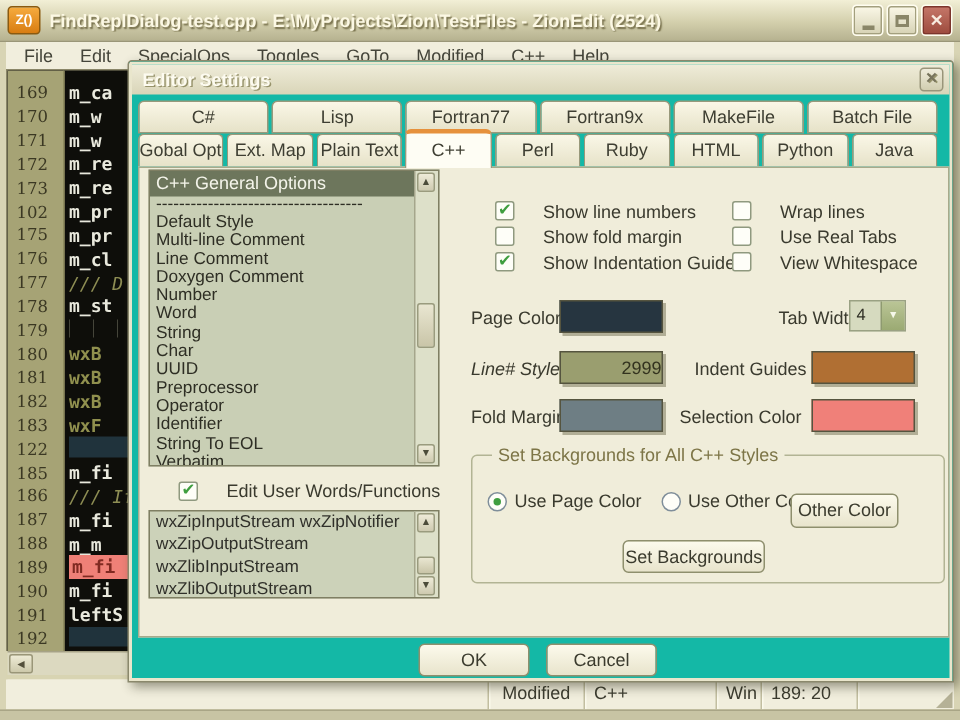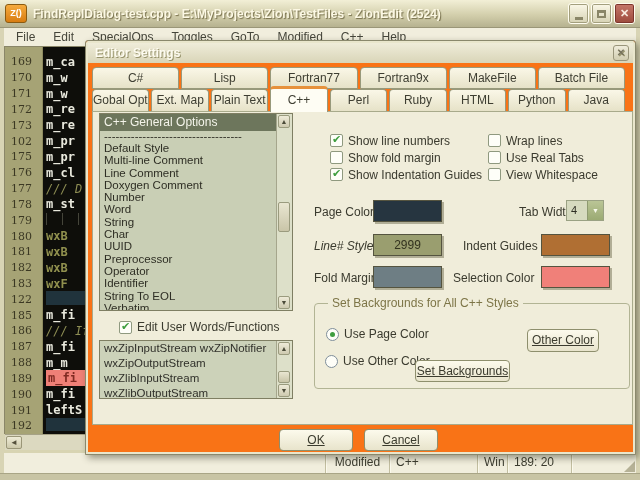--- a/index.html
+++ b/index.html
@@ -52,21 +52,21 @@
     padding:2px 6px 0;white-space:nowrap;overflow:hidden;}
   .spane:nth-child(1){width:322px;border-right:1px solid #c2bea0;}
   .spane:nth-child(2){width:64px;text-align:center;}
   .spane:nth-child(3){width:88px;}
   .spane:nth-child(4){width:30px;}
   .spane:nth-child(5){width:64px;}
   .spane:nth-child(6){flex:1;border-right:none;}
   .grip{position:absolute;right:1px;bottom:1px;width:0;height:0;
     border-left:11px solid transparent;border-bottom:11px solid #b5b196;}
   
-  .dialog{position:absolute;left:85px;top:40px;width:551px;height:415px;z-index:10;background:#f97316;
+  .dialog{position:absolute;left:85px;top:40px;width:551px;height:415px;z-index:10;background:#14b8a6;
     border:1px solid #8a886c;box-shadow:0 0 0 2px #e9e6cc inset,3px 3px 7px rgba(40,40,20,.45);
     border-radius:3px 3px 0 0;box-sizing:border-box;padding-left:17px;}
   .dtitle{position:absolute;left:2px;top:2px;right:2px;height:20px;
     background:linear-gradient(#efecd9,#d9d5b8);color:#fdfbf0;font:bold 12px/20px "Liberation Sans",sans-serif;
     padding-left:7px;text-shadow:1px 1px 0 rgba(120,115,70,.7);}
   .dclose{position:absolute;right:4px;top:2px;width:16px;height:16px;box-sizing:border-box;
     background:linear-gradient(#efecdb,#d1cdb0);border:1px solid #99957a;border-radius:3px;
     color:#77735c;font:bold 10px/14px "Liberation Sans",sans-serif;text-align:center;}
   .tabrow{position:absolute;display:flex;left:6px;right:8px;}
   .row1{top:26px;height:22px;}
@@ -93,46 +93,46 @@
   .sq.up{top:1px;} .sq.down{bottom:1px;}
   .thumb{position:absolute;left:1px;width:12px;box-sizing:border-box;
     background:linear-gradient(#e9e6d1,#c9c5a8);border:1px solid #9a9b7e;border-radius:2px;}
   .listbox .thumb{top:88px;height:30px;}
   .userwords .thumb{bottom:15px;height:12px;}
   .chk-edit{position:absolute;left:33px;top:279px;z-index:2;}
   .userwords{position:absolute;left:13px;top:299px;width:194px;height:59px;z-index:2;box-sizing:border-box;
     background:#ccd2b9;border:1px solid #7f7f63;overflow:hidden;font-size:11.5px;color:#30302a;}
   .uw-line{padding:0 4px;line-height:15px;white-space:nowrap;margin-right:15px;}
   
-  .chk{display:flex;align-items:center;gap:5px;font-size:12px;color:#3a3a2e;white-space:nowrap;}
+  .chk{display:flex;align-items:center;gap:19px;font-size:12px;color:#3a3a2e;white-space:nowrap;}
   .box{width:13px;height:13px;flex:none;box-sizing:border-box;background:#fefef8;
     border:1px solid #8f997f;border-radius:2px;position:relative;}
   .box.checked::after{content:"✔";position:absolute;left:1px;top:-2px;font-size:11px;color:#3f9e3f;}
   .optgrid{position:absolute;left:244px;top:91px;display:grid;grid-template-columns:158px auto;
     grid-auto-rows:17px;z-index:2;}
   
   .flabel{position:absolute;font-size:12px;color:#3a3a2e;z-index:2;white-space:nowrap;}
   .swatch{position:absolute;width:69px;height:22px;z-index:2;box-sizing:border-box;border:1px solid #55543f;
-    box-shadow:2px 2px 0 rgba(125,122,95,.55);text-align:center;font-size:12px;line-height:20px;color:#33331f;}
+    box-shadow:2px 2px 0 rgba(125,122,95,.55);text-align:right;font-size:12px;line-height:20px;color:#33331f;}
   .combo{position:absolute;left:480px;top:159px;width:38px;height:21px;z-index:2;display:flex;box-sizing:border-box;
     background:#d6dabf;border:1px solid #9aa183;}
   .combo-val{flex:1;font-size:11px;line-height:19px;padding-left:4px;color:#2e2e24;}
   .combo-btn{width:15px;flex:none;background:linear-gradient(#bac596,#9baa73);border-left:1px solid #8e9a70;
     color:#f6f8ea;font-size:7px;line-height:19px;text-align:center;}
   
   .group{position:absolute;left:228px;top:262px;width:314px;height:84px;z-index:2;
     border:1px solid #b2b494;border-radius:4px;}
   .legend{position:absolute;left:13px;top:-8px;background:#f0edda;padding:0 4px;font-size:12px;color:#7d7547;}
-  .radios{position:absolute;left:10px;top:23px;display:flex;align-items:center;gap:13px;flex-direction:column;}
+  .radios{position:absolute;left:10px;top:23px;display:flex;align-items:center;gap:13px;}
   .rad{display:flex;align-items:center;gap:5px;font-size:12px;color:#3a3a2e;white-space:nowrap;}
   .circ{width:13px;height:13px;flex:none;box-sizing:border-box;border-radius:50%;background:#fefef8;
     border:1px solid #7f8e9a;position:relative;}
   .circ.selected::after{content:"";position:absolute;left:3px;top:3px;width:5px;height:5px;border-radius:50%;background:#3f9e3f;}
   .btn{box-sizing:border-box;background:linear-gradient(#fcfaec,#e8e4cc);border:1px solid #8e8f6d;
-    border-radius:4px;font-size:12px;color:#3b3b2e;text-align:center;text-decoration:underline;}
+    border-radius:4px;font-size:12px;color:#3b3b2e;text-align:center;}
   .btn-other{position:absolute;left:212px;top:25px;width:72px;height:23px;line-height:21px;}
   .btn-setbg{position:absolute;left:100px;top:56px;width:95px;height:22px;line-height:20px;}
   .btn-ok{position:absolute;left:193px;top:388px;width:74px;height:22px;line-height:20px;z-index:2;}
   .btn-cancel{position:absolute;left:278px;top:388px;width:74px;height:22px;line-height:20px;z-index:2;}
 </style>
 </head>
 <body>
 
 <div id="screen">
 

